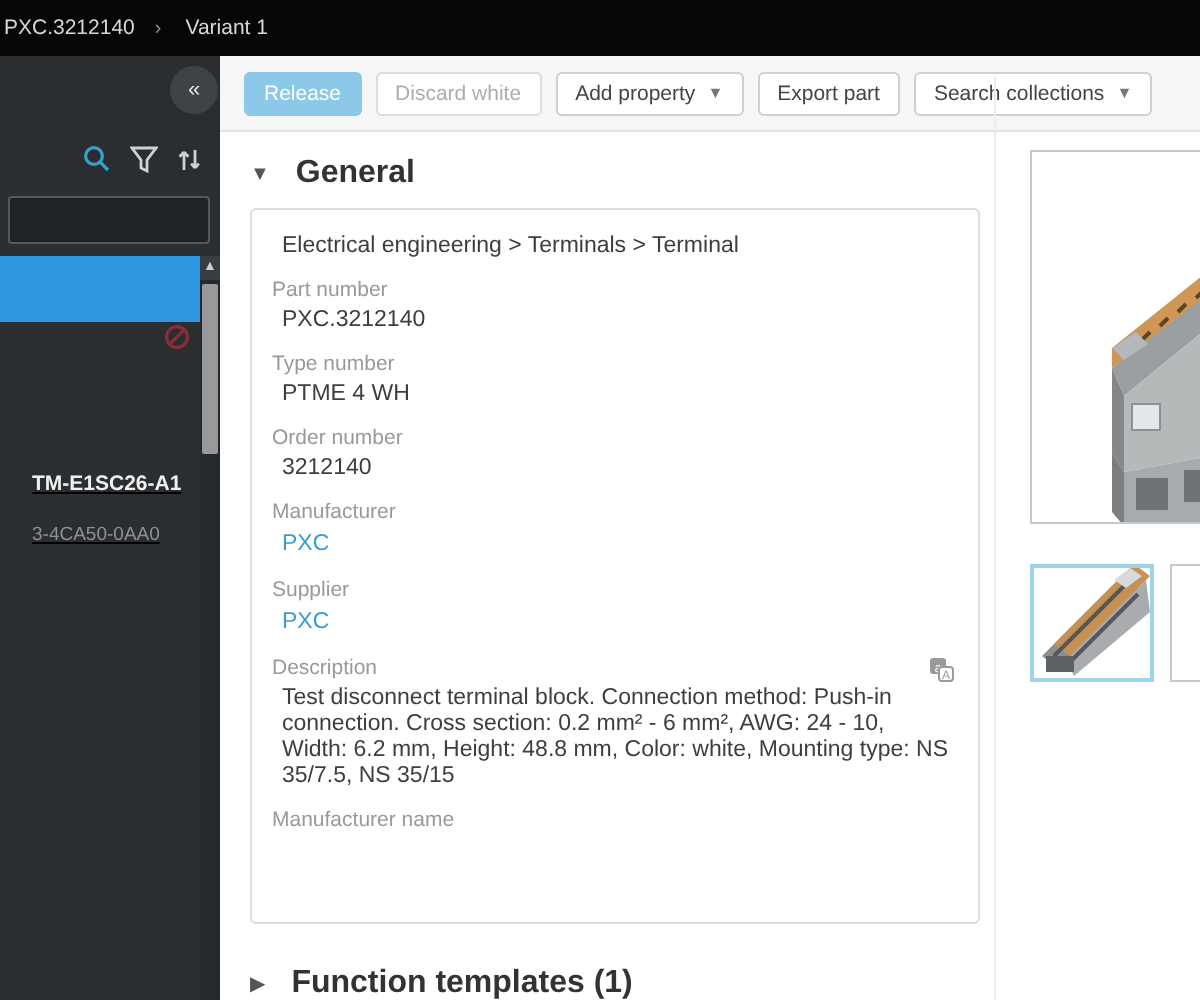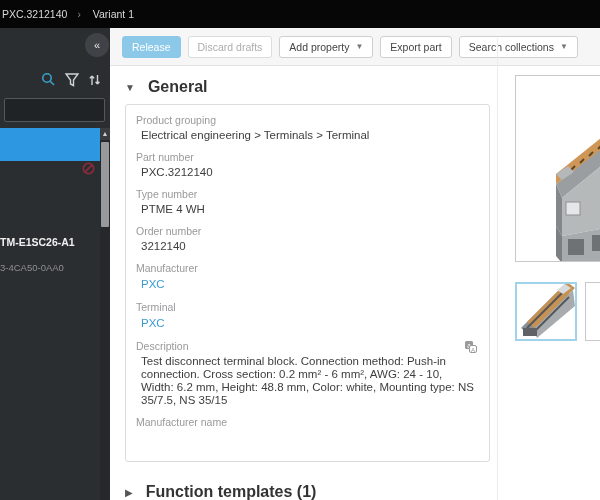--- a/index.html
+++ b/index.html
@@ -14,21 +14,21 @@
 
   
   .sidebar { position:absolute; left:0; top:28px; width:110px; height:472px; background:#2b2e31; }
   .side-icons { position:absolute; right:8px; top:44px; display:flex; gap:9px; align-items:center; }
   .side-search { position:absolute; left:4px; top:70px; width:101px; height:24px; background:#202325; border:1px solid #55585a; border-radius:2px; color:#ddd; font-size:11px; padding:0 6px; outline:none; }
   .sel-row { position:absolute; left:0; top:100px; width:100px; height:33px; background:#2e97e2; }
   .scrollbar { position:absolute; right:0; top:100px; width:10px; height:372px; background:#26292c; }
   .scroll-up { width:10px; height:12px; background:#3a3d40; color:#cfcfcf; font-size:7px; text-align:center; line-height:12px; }
   .scroll-thumb { width:8px; margin-left:1px; height:85px; background:#97999b; margin-top:2px; border-radius:1px; }
   .draft-icon { position:absolute; left:82px; top:134px; width:13px; height:13px; }
-  .side-item { position:absolute; left:0px; top:208px; width:98px; }
+  .side-item { position:absolute; left:16px; top:208px; width:98px;text-decoration:underline; }
   .side-item-title { color:#f0f0f0; font-size:10.5px; font-weight:bold; white-space:nowrap; }
   .side-item-sub { color:#8e9092; font-size:9.5px; margin-top:14px; white-space:nowrap; }
 
   
   .collapse-btn { position:absolute; left:85px; top:33px; width:24px; height:24px; border-radius:50%; background:#3f4246; color:#e8e8e8; font-size:11px; text-align:center; line-height:22px; z-index:5; border:none; }
 
   
   .main { position:absolute; left:110px; top:28px; width:490px; height:344px; background:#fff; }
   .toolbar { position:absolute; left:0; top:0; width:490px; height:38px; background:#f6f6f6; border-bottom:1px solid #e3e3e3; display:flex; align-items:center; gap:7px; padding-left:12px; }
   .btn { height:22px; font-size:10.5px; border-radius:3px; border:1px solid #cfcfcf; background:#fff; color:#444; padding:0 9px; display:inline-flex; align-items:center; gap:6px; font-family:inherit; }
@@ -104,58 +104,57 @@
       <div class="side-item-title">TM-E1SC26-A1</div>
       <div class="side-item-sub">3-4CA50-0AA0</div>
     </div>
   </div>
 
   <button class="collapse-btn">«</button>
 
   <div class="main">
     <div class="toolbar">
       <button class="btn btn-release">Release</button>
-      <button class="btn btn-disabled">Discard drafts</button>
+      <button class="btn btn-disabled">Discard white</button>
       <button class="btn">
         <span>Add property</span>
         <span class="chev">▼</span>
       </button>
       <button class="btn">Export part</button>
       <button class="btn">
         <span>Search collections</span>
         <span class="chev">▼</span>
       </button>
     </div>
 
     <div class="section-head">
       <span class="sec-chev">▼</span>
       <span class="sec-title">General</span>
     </div>
     <button class="btn btn-edit">Edit</button>
 
     <div class="panel">
       <div id="general-fields">
           <div class="field">
-            <div class="flabel">Product grouping</div>
             <div class="fvalue">Electrical engineering &gt; Terminals &gt; Terminal</div>
           </div>
           <div class="field">
             <div class="flabel">Part number</div>
             <div class="fvalue">PXC.3212140</div>
           </div>
           <div class="field">
             <div class="flabel">Type number</div>
             <div class="fvalue">PTME 4 WH</div>
           </div>
           <div class="field">
             <div class="flabel">Order number</div>
             <div class="fvalue">3212140</div>
           </div>
           <div class="field"><div class="flabel">Manufacturer</div><div class="fvalue link">PXC</div></div>
-          <div class="field"><div class="flabel">Terminal</div><div class="fvalue link">PXC</div></div>
+          <div class="field"><div class="flabel">Supplier</div><div class="fvalue link">PXC</div></div>
           <div class="field">
             <div class="flabel">Description</div>
             <span class="tr-icon">
               <svg width="13" height="13" viewBox="0 0 13 13">
                 <rect x="1" y="1" width="8" height="8" rx="1.5" fill="#9a9a9a"></rect>
                 <text x="5" y="7.8" font-size="6.5" fill="#fff" text-anchor="middle" font-family="Liberation Sans,sans-serif">a</text>
                 <rect x="5.5" y="5.5" width="7" height="7" rx="1.5" fill="#fff" stroke="#9a9a9a" stroke-width="1"></rect>
                 <text x="9" y="11.5" font-size="6" fill="#9a9a9a" text-anchor="middle" font-family="Liberation Sans,sans-serif">A</text>
               </svg>
             </span>

